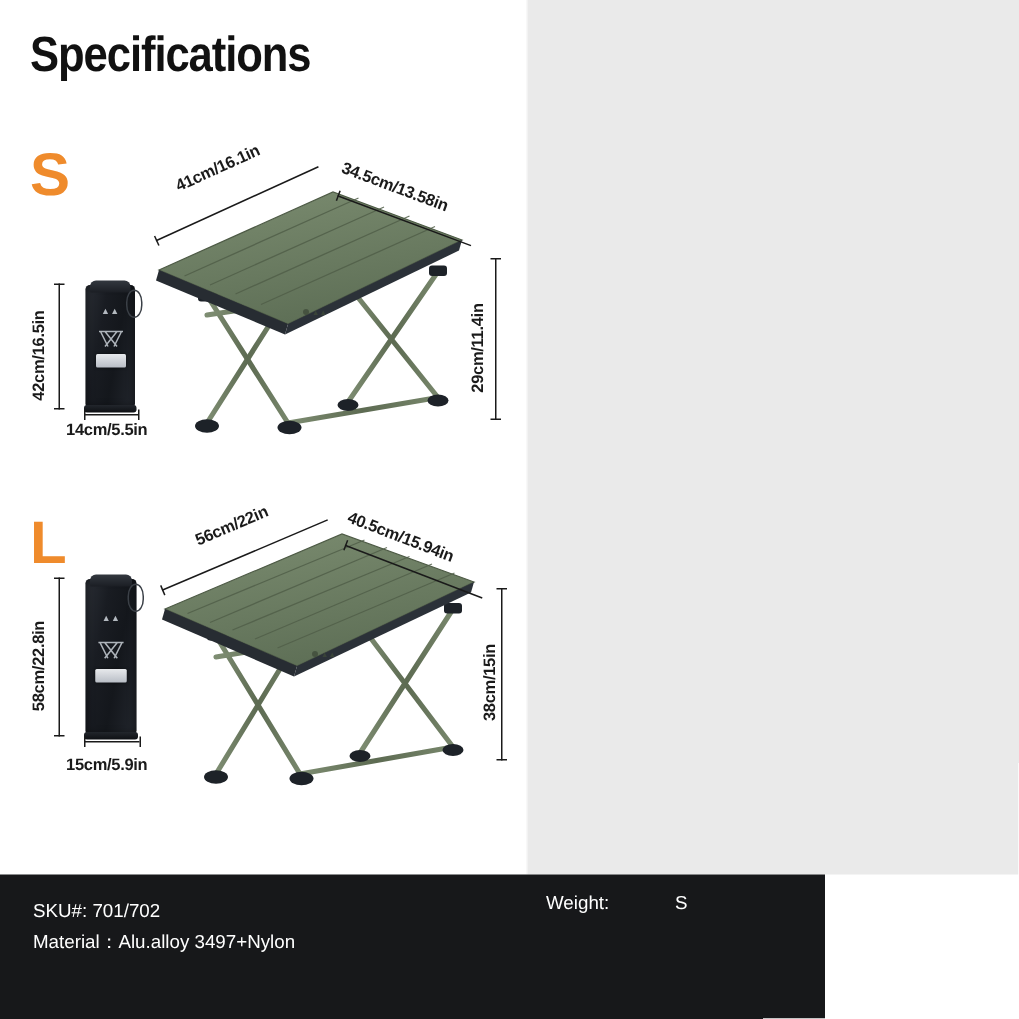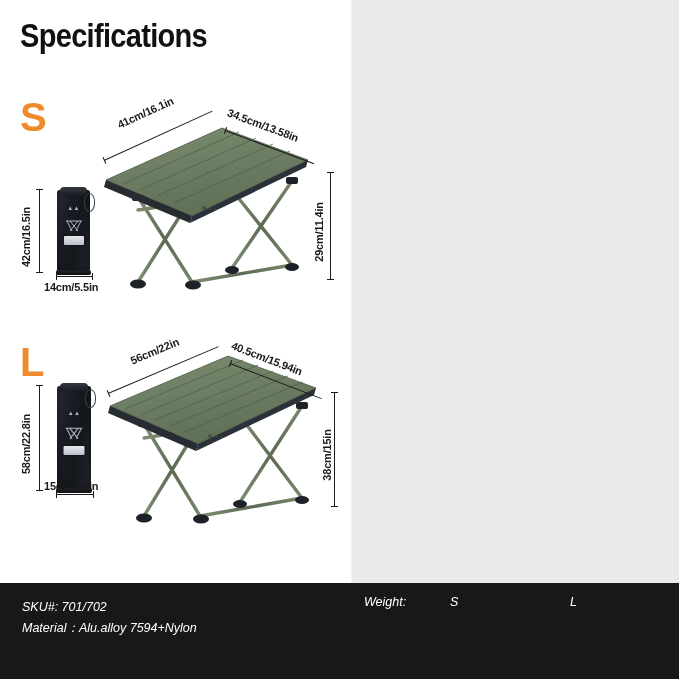--- a/index.html
+++ b/index.html
@@ -58,21 +58,21 @@
   .bag-logo{position:absolute;left:50%;transform:translateX(-50%);
     color:#cfd5dc;font-size:6px;letter-spacing:.3px;opacity:.85;}
   .bag-icon{position:absolute;left:50%;transform:translateX(-50%);opacity:.9;}
   .bag-label{position:absolute;left:50%;transform:translateX(-50%);
     background:linear-gradient(180deg,#e7e9ec,#b9bec6);border-radius:1px;
     box-shadow:0 0 2px rgba(0,0,0,.5);}
   .bag-base{position:absolute;left:-2%;bottom:-3px;width:104%;height:5px;border-radius:2px;
     background:linear-gradient(180deg,#22262c,#0e1014);}
 
   
-  .footer{position:absolute;left:0;top:583px;width:679px;height:96px;background:#17181a;font-style:italic;}
+  .footer{position:absolute;left:0;top:583px;width:550px;height:96px;background:#17181a;}
   .footer .col{position:absolute;color:#ffffff;font-size:12.5px;line-height:21px;
     font-family:"Liberation Sans", sans-serif;white-space:nowrap;}
   .footer .col-left{left:22px;top:14px;}
   .footer .col-right{left:352px;top:9px;}
   .wrow{position:relative;height:21px;}
   .wrow .lbl{position:absolute;left:12px;}
   .wrow .s-col{position:absolute;left:98px;}
   .wrow .l-col{position:absolute;left:218px;}
   .wrow .s-val{position:absolute;left:70px;}
   .wrow .l-val{position:absolute;left:185px;}
@@ -200,21 +200,21 @@
     </div>
 
     <div class="rule v" style="left:39px;top:385px;height:106px;"></div>
     <div class="tick h" style="left:36px;top:385px;"></div>
     <div class="tick h" style="left:36px;top:490px;"></div>
     <div class="dim" style="left:-4px;top:438px;transform:rotate(-90deg);transform-origin:center;">58cm/22.8in</div>
 
     <div class="rule h" style="left:56px;top:494px;width:37px;"></div>
     <div class="tick v" style="left:56px;top:491px;"></div>
     <div class="tick v" style="left:93px;top:491px;"></div>
-    <div class="dim" style="left:44px;top:480px;">15cm/5.9in</div>
+    <div class="dim" style="left:44px;top:504px;">15cm/5.9in</div>
 
     <div class="ill" style="left:100px;top:348px;">
       <svg width="220" height="190" viewBox="0 0 220 190">
         <defs>
           <linearGradient id="topL" x1="0" y1="0" x2="0.35" y2="1">
             <stop offset="0" stop-color="#7b8c70"></stop>
               <stop offset="1" stop-color="#5f7057"></stop>
           </linearGradient>
           <linearGradient id="legL" x1="0" y1="0" x2="1" y2="0">
             <stop offset="0" stop-color="#7e8d72"></stop>
@@ -277,21 +277,21 @@
 
     
     
   </div>
 
   <div class="divider"></div>
 
   <div class="footer">
     <div class="col col-left">
       <div>SKU#: 701/702</div>
-      <div>Material：Alu.alloy 7594+Nylon</div>
+      <div>Material：Alu.alloy 3497+Nylon</div>
     </div>
     <div class="col col-right">
       <div class="wrow">
         <span class="lbl">Weight:</span>
         <span class="s-col">S</span>
         <span class="l-col">L</span>
       </div>
     </div>
   </div>
 </div>

